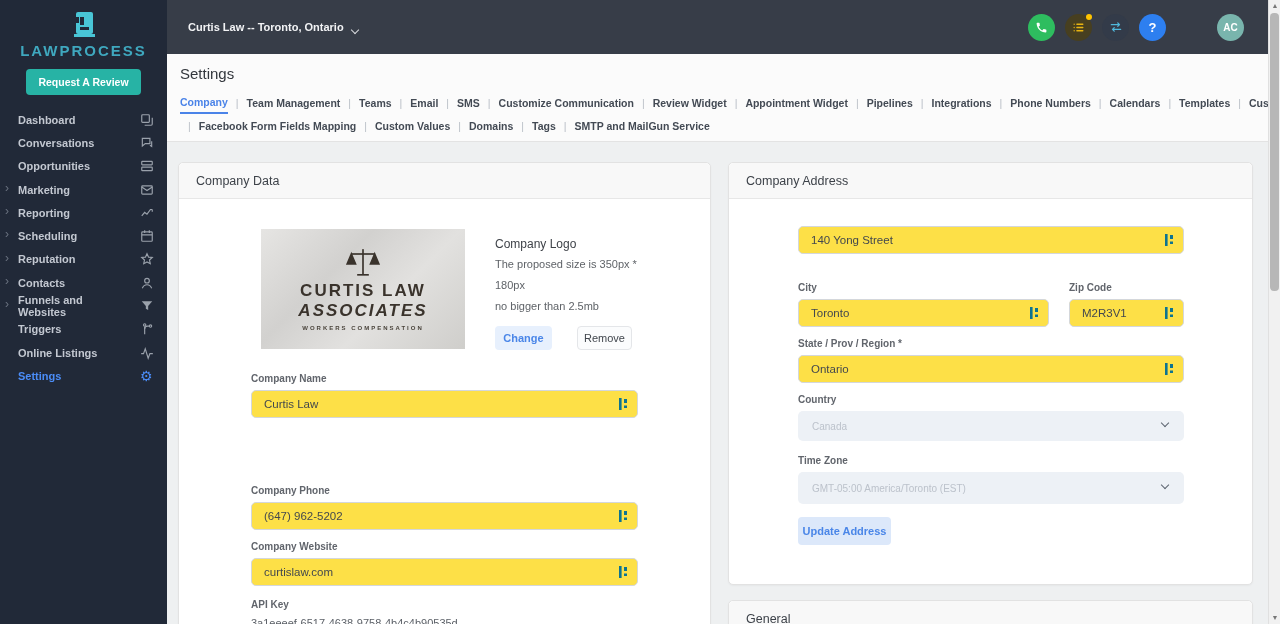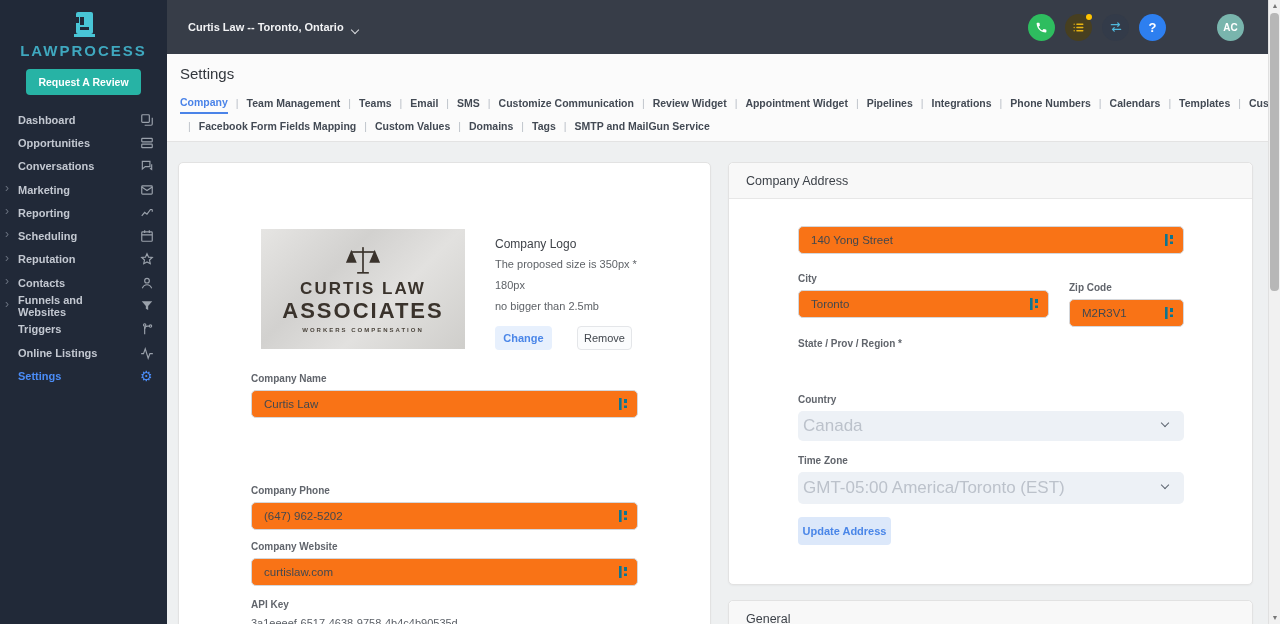--- a/index.html
+++ b/index.html
@@ -49,36 +49,36 @@
   .card { position:absolute; background:#ffffff; border:1px solid #e2e2e2; border-radius:5px; box-shadow:0 1px 2px rgba(0,0,0,0.04); }
   .card-head { height:36px; background:#f8f8f8; border-bottom:1px solid #e7e7e7; border-radius:5px 5px 0 0; display:flex; align-items:center; padding-left:17px; font-size:12.5px; color:#3d4249; }
   .card-data { left:11px; top:108px; width:533px; height:700px; }
   .card-addr { left:561px; top:108px; width:525px; height:423px; }
   .card-general { left:561px; top:546px; width:525px; height:90px; }
 
   
   .logo-row { position:absolute; left:82px; top:66px; display:flex; }
   .logo-preview { width:204px; height:120px; background:linear-gradient(135deg,#e6e5e3 0%,#d2d1cf 35%,#e2e1df 62%,#cfcecb 100%); display:flex; flex-direction:column; align-items:center; justify-content:center; }
   .lp-l1 { font-size:17px; font-weight:700; letter-spacing:2px; color:#3a332c; line-height:1.15; }
-  .lp-l2 { font-size:22px; font-weight:700; letter-spacing:2px; color:#3a332c; line-height:1.15; }
+  .lp-l2 { font-size:17px; font-weight:700; letter-spacing:2px; color:#3a332c; line-height:1.15;font-style:italic; }
   .lp-tag { font-size:6px; letter-spacing:2px; color:#4a443c; font-weight:700; margin-top:4px; text-transform:uppercase; }
   .logo-info { margin-left:30px; width:165px; }
   .li-title { font-size:12px; color:#3f4349; margin-top:8px; }
   .li-line { font-size:11px; color:#5f6368; margin-top:6px; line-height:1.35; }
   .li-btns { margin-top:12px; display:flex; gap:25px; }
   .btn-change { width:57px; height:24px; background:#e7f0fd; color:#4a86e8; border:none; border-radius:4px; font-size:11px; font-weight:700; font-family:"Liberation Sans",sans-serif; cursor:pointer; }
   .btn-remove { width:55px; height:24px; background:#fbfcfd; color:#41464d; border:1px solid #e4e6e9; border-radius:4px; font-size:11px; font-family:"Liberation Sans",sans-serif; cursor:pointer; }
 
   
   .fld { position:absolute; }
   .fld-label { font-size:10px; font-weight:700; color:#61656c; display:block; margin-bottom:6px; }
   .fld-box { position:relative; }
-  .fld-input { width:100%; height:28px; border:1px solid #d4d7db; border-radius:5px; font-size:11.5px; color:#43484e; padding:0 30px 0 12px; font-family:"Liberation Sans",sans-serif; background:#f97316; outline:none; }
+  .fld-input { width:100%; height:28px; border:1px solid #d4d7db; border-radius:5px; font-size:11.5px; color:#43484e; padding:0 30px 0 12px; font-family:"Liberation Sans",sans-serif; background:#fde047; outline:none; }
   .fill-ic { position:absolute; right:8px; top:8px; width:11px; height:12px; }
-  .sel-disabled { height:30px; background:#edf1f6; border-radius:5px; display:flex; align-items:center; padding:0 5px; font-size:17px; color:#bcc2cb; position:relative; }
+  .sel-disabled { height:30px; background:#edf1f6; border-radius:5px; display:flex; align-items:center; padding:0 14px; font-size:10px; color:#bcc2cb; position:relative; }
   .sel-disabled .chev { border-color:#5d6570; position:absolute; right:16px; top:12px; }
   .btn-update { width:93px; height:28px; background:#dce8fa; color:#4a86e8; border:none; border-radius:4px; font-size:11px; font-weight:700; font-family:"Liberation Sans",sans-serif; cursor:pointer; }
   .api-label { font-size:10px; font-weight:700; color:#61656c; }
   .api-value { font-size:11px; color:#5a5f66; margin-top:7px; }
 
   
   .scrollbar { position:absolute; right:0; top:0; width:12px; height:624px; background:#f1f1f1; border-left:1px solid #e0e0e0; z-index:20; }
   .sb-up, .sb-down { position:absolute; left:0; width:12px; height:12px; color:#777; font-size:7px; text-align:center; line-height:12px; }
   .sb-up { top:0; } .sb-down { bottom:0; }
   .sb-thumb { position:absolute; left:1px; top:13px; width:9px; height:278px; background:#b7b7b7; border-radius:4px; }
@@ -105,34 +105,34 @@
       <div class="nav-item">
         <span class="nav-label">Dashboard</span>
         <span class="nav-ic">
             <svg viewBox="0 0 24 24" fill="none" stroke="#9aa1ab" stroke-width="2">
               <rect x="3" y="3" width="13" height="13" rx="1.5"></rect>
               <path d="M8 21h11a2 2 0 0 0 2-2V8"></path>
             </svg>
           </span>
       </div>
       <div class="nav-item">
+        <span class="nav-label">Conversations</span>
+        <span class="nav-ic">
+            <svg viewBox="0 0 24 24" fill="none" stroke="#9aa1ab" stroke-width="2">
+              <path d="M4 4h13v9H9l-5 4z"></path>
+              <path d="M20 9v9l-3-2"></path>
+            </svg>
+          </span>
+      </div>
+      <div class="nav-item">
         <span class="nav-label">Opportunities</span>
         <span class="nav-ic">
             <svg viewBox="0 0 24 24" fill="none" stroke="#9aa1ab" stroke-width="2">
               <rect x="3" y="4" width="18" height="6" rx="1"></rect>
               <rect x="3" y="14" width="18" height="6" rx="1"></rect>
-            </svg>
-          </span>
-      </div>
-      <div class="nav-item">
-        <span class="nav-label">Conversations</span>
-        <span class="nav-ic">
-            <svg viewBox="0 0 24 24" fill="none" stroke="#9aa1ab" stroke-width="2">
-              <path d="M4 4h13v9H9l-5 4z"></path>
-              <path d="M20 9v9l-3-2"></path>
             </svg>
           </span>
       </div>
       <div class="nav-item">
         <span class="chev-mini">›</span>
         <span class="nav-label">Marketing</span>
         <span class="nav-ic">
             <svg viewBox="0 0 24 24" fill="none" stroke="#9aa1ab" stroke-width="2">
               <rect x="3" y="5" width="18" height="14" rx="1.5"></rect>
               <path d="M3 7l9 6 9-6"></path>
@@ -267,20 +267,21 @@
     </div>
     <div class="tabrow tabrow2">
       <span class="tab">Facebook Form Fields Mapping</span>
       <span class="tab">Custom Values</span>
       <span class="tab">Domains</span>
       <span class="tab">Tags</span>
       <span class="tab">SMTP and MailGun Service</span>
     </div>
 
     <div class="card card-data">
+      <div class="card-head">Company Data</div>
 
       <div class="logo-row">
         <div class="logo-preview">
           <svg width="40" height="34" viewBox="0 0 48 40" fill="none" stroke="#3a332c" stroke-width="2">
             <path d="M24 3v30"></path>
               <path d="M10 8h28"></path>
               <path d="M24 3v-1"></path>
               <path d="M17 33h14"></path>
             <path d="M10 8l-5 12h10z" fill="#3a332c"></path>
               <path d="M38 8l-5 12h10z" fill="#3a332c"></path>
@@ -346,21 +347,21 @@
       <div class="fld" style="left:69px; top:63px; width:386px;">
         <div class="fld-box">
           <input class="fld-input" value="140 Yong Street" style="">
           <svg class="fill-ic" viewBox="0 0 11 12">
               <rect x="0" y="0" width="2.6" height="12" fill="#0e7490"></rect>
               <rect x="5" y="1" width="3" height="4" fill="#0e7490"></rect>
               <rect x="5" y="7.5" width="3" height="2.5" fill="#0e7490"></rect>
             </svg>
         </div>
       </div>
-      <div class="fld" style="left:69px; top:110px; width:251px;">
+      <div class="fld" style="left:69px; top:119px; width:251px;">
         <label class="fld-label">City</label>
         <div class="fld-box">
           <input class="fld-input" value="Toronto" style="">
           <svg class="fill-ic" viewBox="0 0 11 12">
               <rect x="0" y="0" width="2.6" height="12" fill="#0e7490"></rect>
               <rect x="5" y="1" width="3" height="4" fill="#0e7490"></rect>
               <rect x="5" y="7.5" width="3" height="2.5" fill="#0e7490"></rect>
             </svg>
         </div>
       </div>
@@ -370,20 +371,28 @@
           <input class="fld-input" value="M2R3V1" style="">
           <svg class="fill-ic" viewBox="0 0 11 12">
               <rect x="0" y="0" width="2.6" height="12" fill="#0e7490"></rect>
               <rect x="5" y="1" width="3" height="4" fill="#0e7490"></rect>
               <rect x="5" y="7.5" width="3" height="2.5" fill="#0e7490"></rect>
             </svg>
         </div>
       </div>
       <div class="fld" style="left:69px; top:175px; width:386px;">
         <label class="fld-label">State / Prov / Region *</label>
+        <div class="fld-box">
+          <input class="fld-input" value="Ontario" style="">
+          <svg class="fill-ic" viewBox="0 0 11 12">
+              <rect x="0" y="0" width="2.6" height="12" fill="#0e7490"></rect>
+              <rect x="5" y="1" width="3" height="4" fill="#0e7490"></rect>
+              <rect x="5" y="7.5" width="3" height="2.5" fill="#0e7490"></rect>
+            </svg>
+        </div>
       </div>
       <div class="fld" style="left:69px; top:231px; width:386px;">
         <label class="fld-label">Country</label>
         <div class="sel-disabled">
           <span>Canada</span>
           <span class="chev"></span>
         </div>
       </div>
       <div class="fld" style="left:69px; top:292px; width:386px;">
         <label class="fld-label">Time Zone</label>

